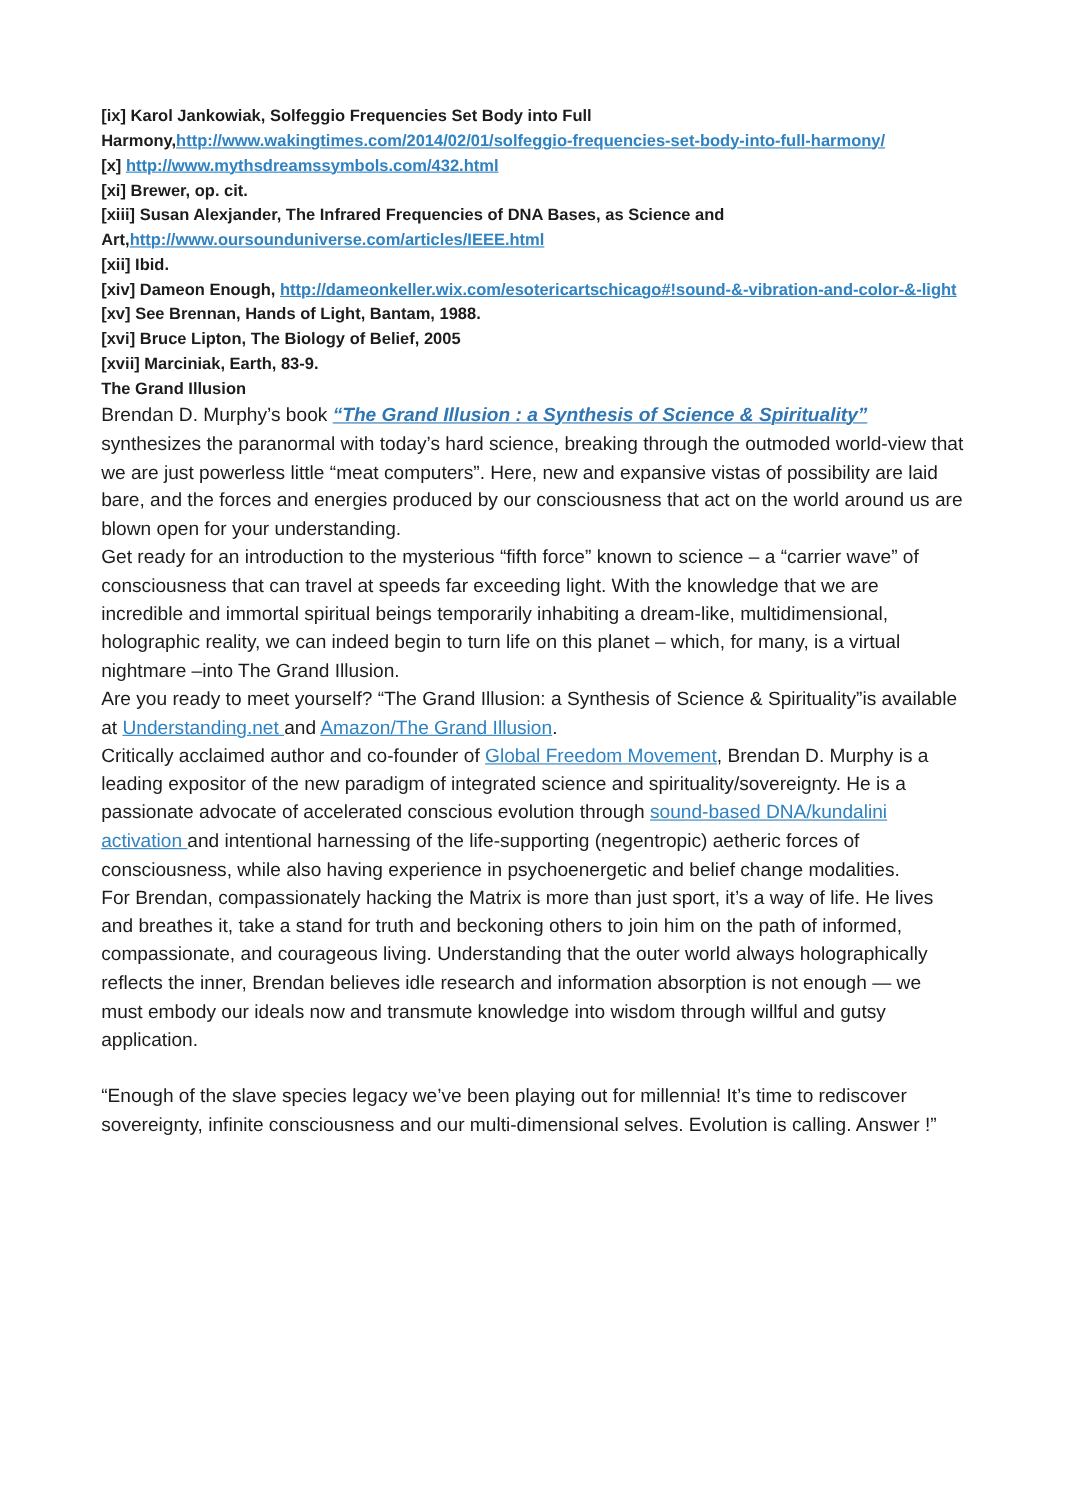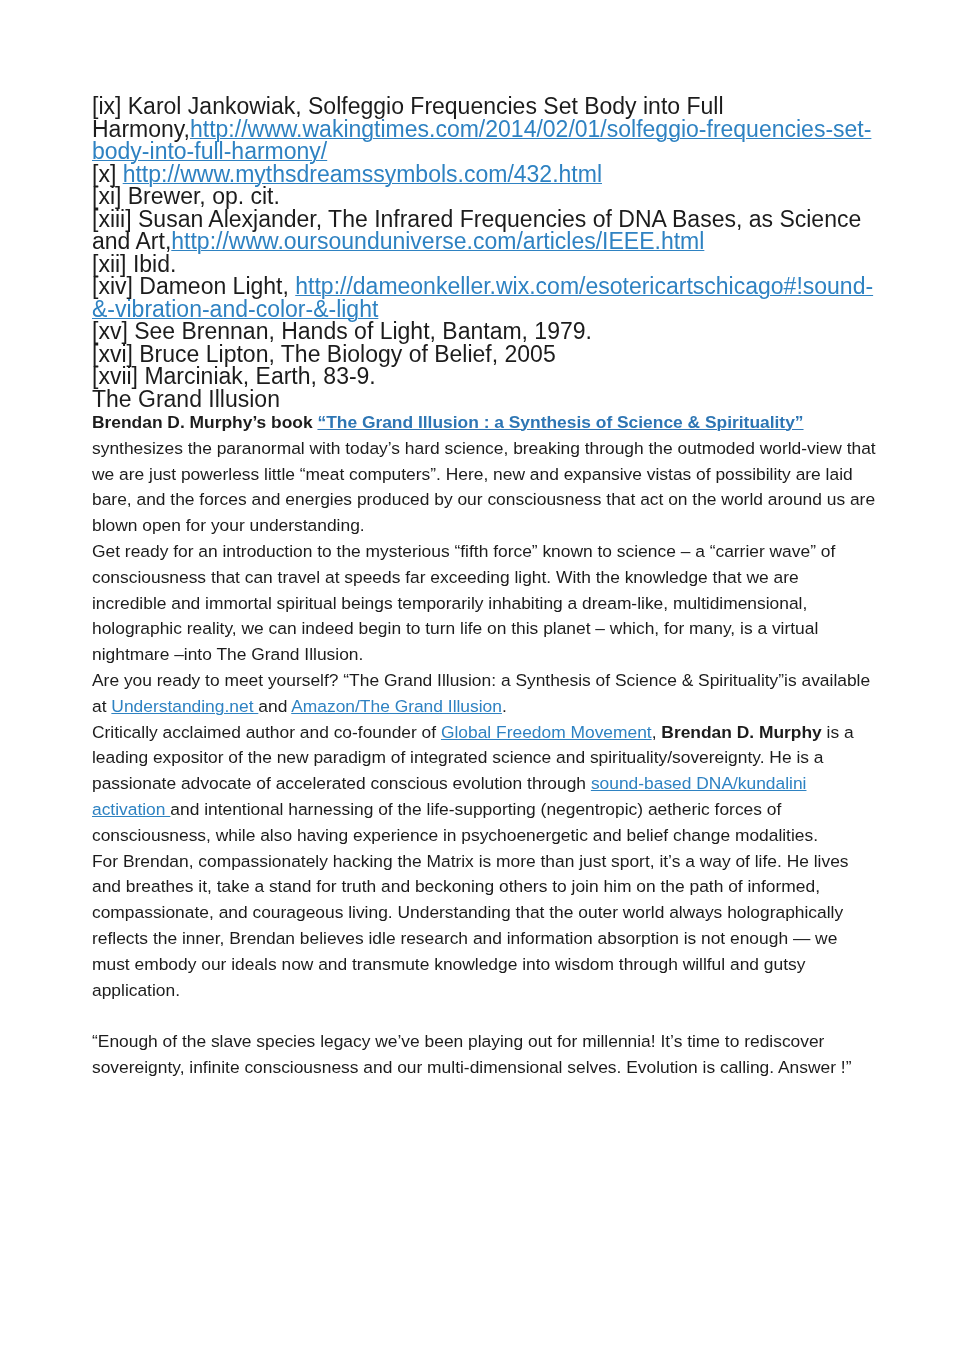--- a/index.html
+++ b/index.html
@@ -14,65 +14,67 @@
     position: absolute;
     left: 92px;
     top: 95px;
     width: 784px;
     color: #1c1c1c;
   }
   
   .fn {
     margin: 0;
     font-family: "Liberation Sans", sans-serif;
-    font-size: 23px;
+    font-size: 15px;
     line-height: 22.5px;
     overflow-wrap: break-word;
     word-break: normal;
+    font-weight: bold;
   }
   
   .bp {
     margin: 0;
     font-family: "Liberation Sans", sans-serif;
     font-size: 17.4px;
     line-height: 25.8px;
     overflow-wrap: break-word;
   }
   .lnk {
     color: #2e82c2;
     text-decoration: underline;
     text-decoration-thickness: 1px;
     cursor: pointer;
   }
   .lnk.book {
     color: #2e76b4;
     font-weight: bold;
+    font-style: italic;
   }
-  .bold { font-weight: bold; text-align: right; }
+  .bold { font-weight: normal; text-align: right; }
   .blank-line { height: 25.8px; }
 </style>
 </head>
 <body>
 
 <div class="page">
   <div class="content">
 
     <p class="fn"><span>[ix] Karol Jankowiak, Solfeggio Frequencies Set Body into Full Harmony,</span><a class="lnk">http://www.wakingtimes.com/2014/02/01/solfeggio-frequencies-set-body-into-full-harmony/</a></p>
 
     <p class="fn"><span>[x] </span><a class="lnk">http://www.mythsdreamssymbols.com/432.html</a></p>
 
     <p class="fn">[xi] Brewer, op. cit.</p>
 
     <p class="fn"><span>[xiii] Susan Alexjander, The Infrared Frequencies of DNA Bases, as Science and Art,</span><a class="lnk">http://www.oursounduniverse.com/articles/IEEE.html</a></p>
 
     <p class="fn">[xii] Ibid.</p>
 
-    <p class="fn"><span>[xiv] Dameon Light, </span><a class="lnk">http://dameonkeller.wix.com/esotericartschicago#!sound-&amp;-vibration-and-color-&amp;-light</a></p>
+    <p class="fn"><span>[xiv] Dameon Enough, </span><a class="lnk">http://dameonkeller.wix.com/esotericartschicago#!sound-&amp;-vibration-and-color-&amp;-light</a></p>
 
-    <p class="fn">[xv] See Brennan, Hands of Light, Bantam, 1979.</p>
+    <p class="fn">[xv] See Brennan, Hands of Light, Bantam, 1988.</p>
 
     <p class="fn">[xvi] Bruce Lipton, The Biology of Belief, 2005</p>
 
     <p class="fn">[xvii] Marciniak, Earth, 83-9.</p>
 
     <p class="fn">The Grand Illusion</p>
 
 
     <p class="bp"><span class="bold">Brendan D. Murphy’s book </span><a class="lnk book">“The Grand Illusion : a Synthesis of Science &amp; Spirituality” </a><span>synthesizes the paranormal with today’s hard science, breaking through the outmoded world-view that we are just powerless little “meat computers”. Here, new and expansive vistas of possibility are laid bare, and the forces and energies produced by our consciousness that act on the world around us are blown open for your understanding.</span></p>
 

